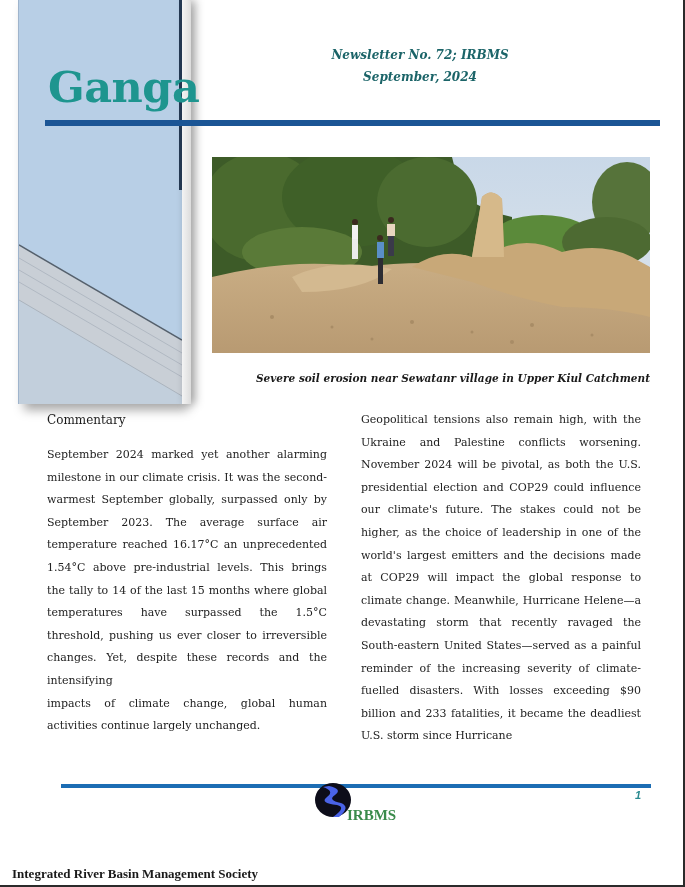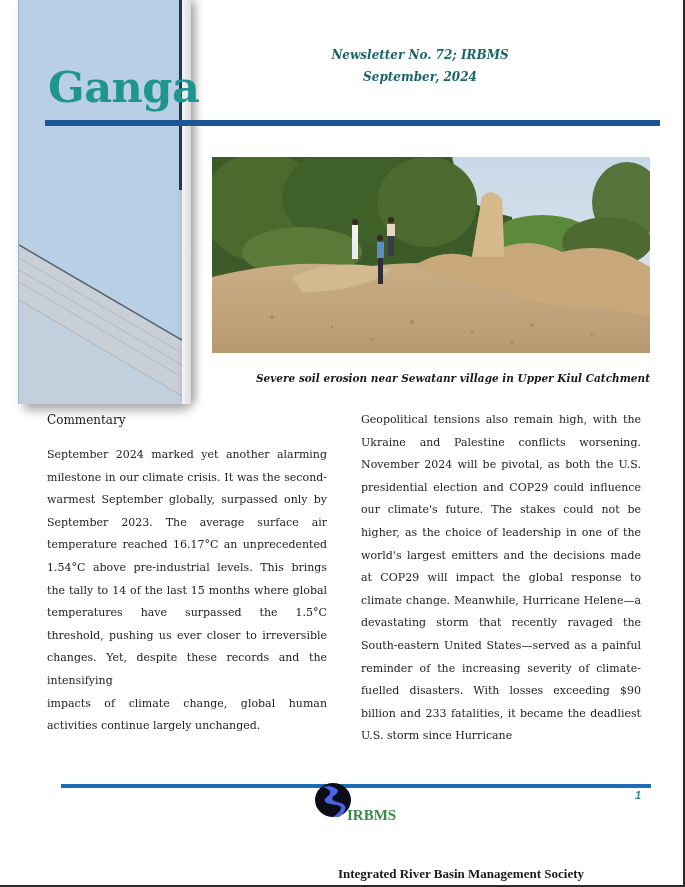--- a/index.html
+++ b/index.html
@@ -83,21 +83,21 @@
     }
     .logo {
       position: absolute; left: 313px; top: 783px; width: 80px; height: 40px;
     }
     .logo-text {
       position: absolute; left: 347px; top: 807px;
       font-family: Liberation Serif, serif; font-weight: bold;
       font-size: 15px; color: #3a8b4b;
     }
     .footer-org {
-      position: absolute; left: 0; top: 866px; width: 584px; text-align: right;
+      position: absolute; left: 12px; top: 866px; width: 584px; text-align: left;
       font-family: "Liberation Serif", serif; font-weight: bold;
       font-size: 13px; color: #1a1a1a;
     }
   </style>
 </head>
 <body>
 
 <div class="page-frame"></div>
 
 <div class="side-panel">

